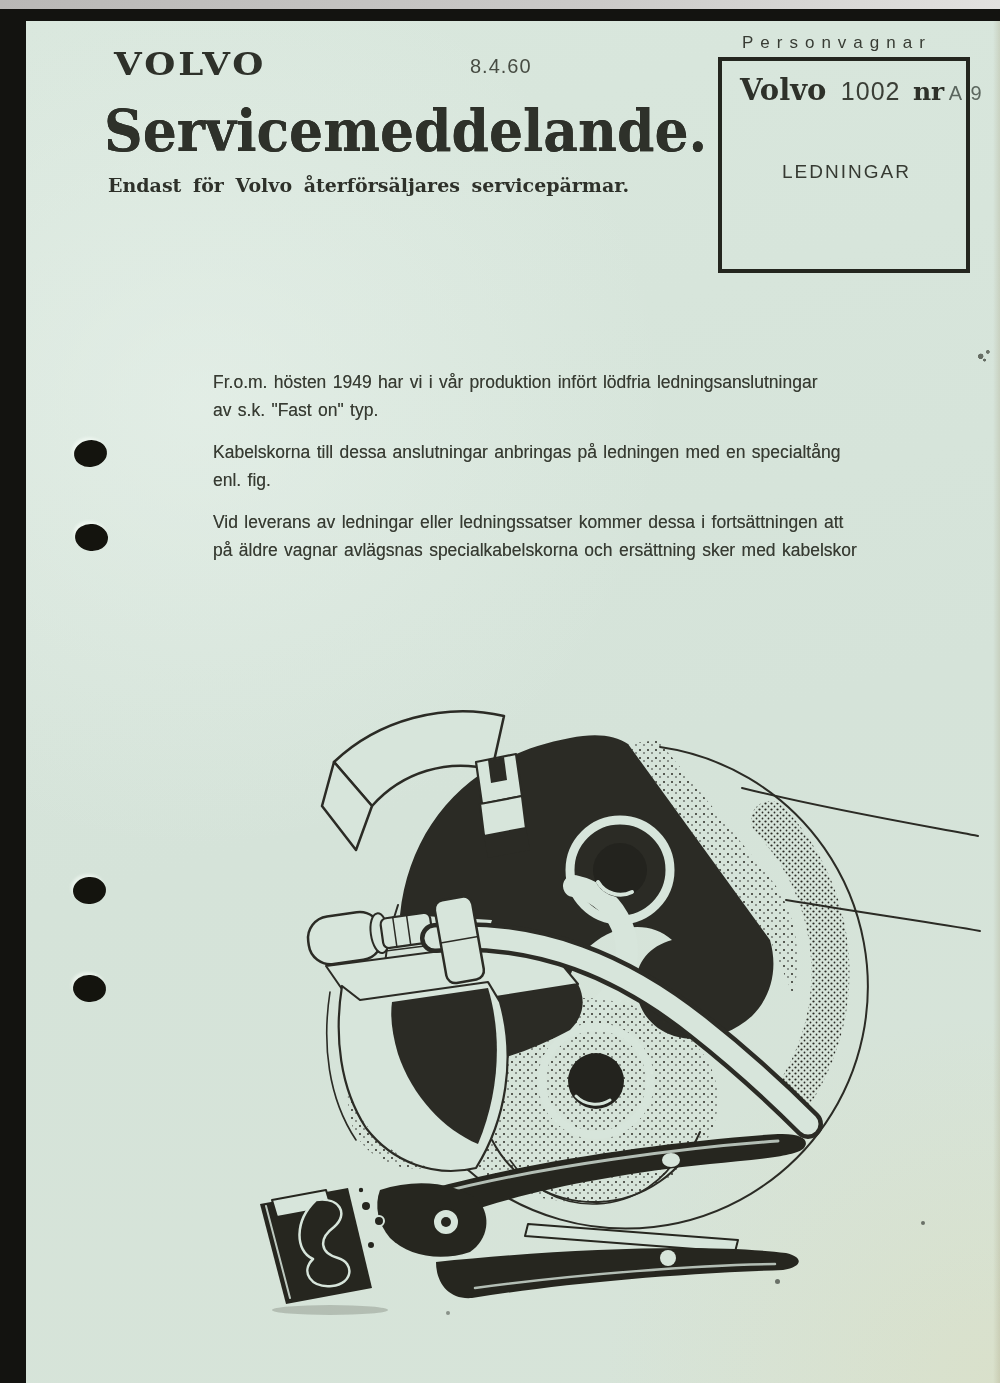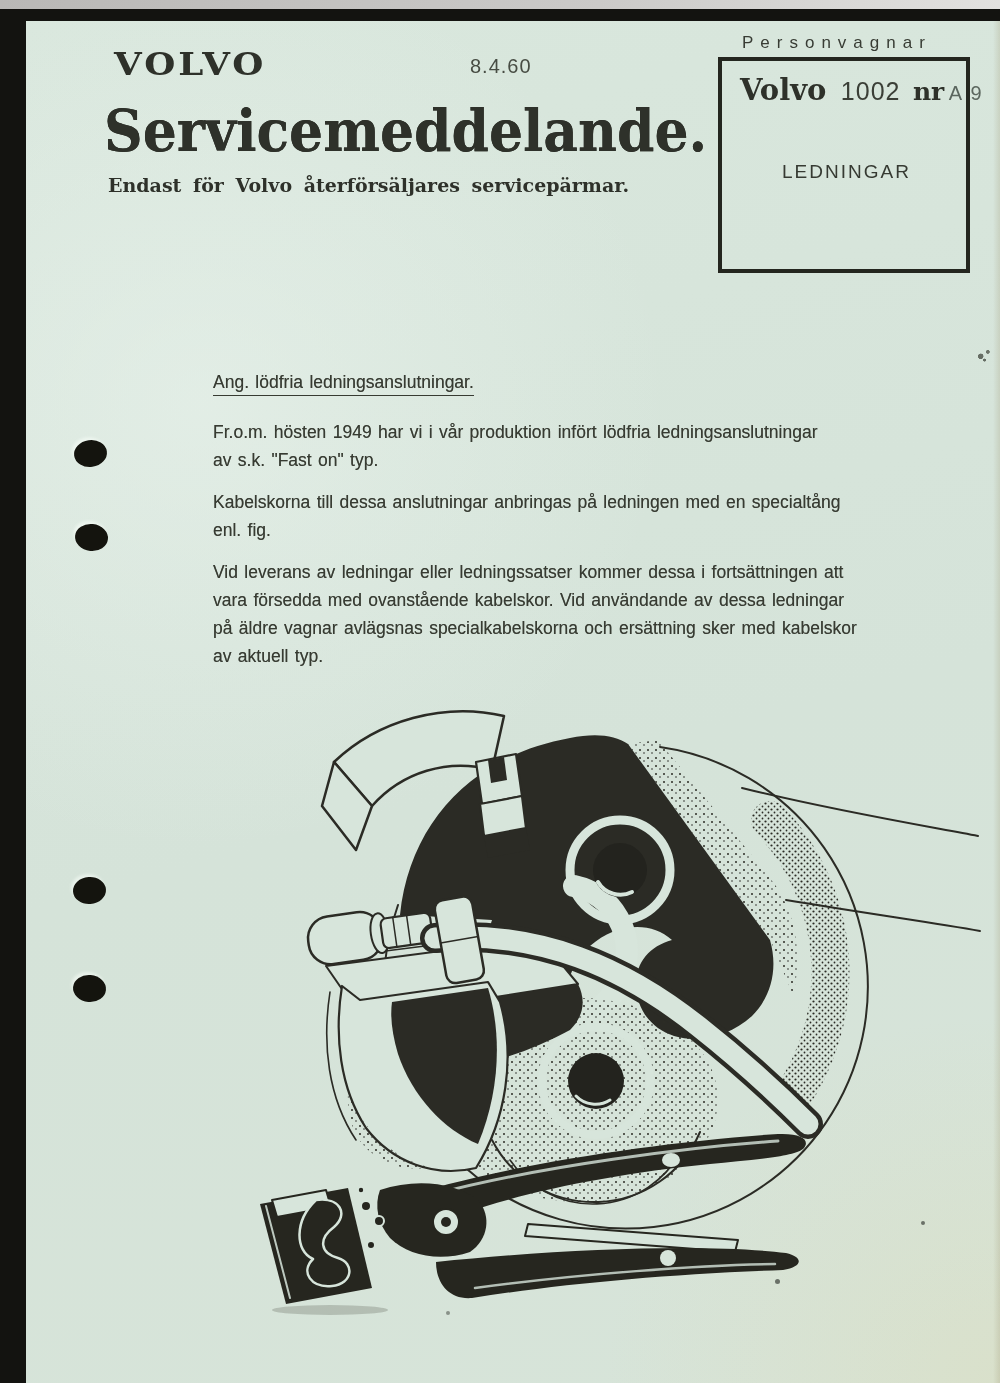--- a/index.html
+++ b/index.html
@@ -91,34 +91,31 @@
       <div class="group-line">
         <span class="g-label">Volvo</span>
         <span class="g-num">1002</span>
         <span class="nr-label">nr</span>
         <span class="nr-val">A 9</span>
       </div>
       <div class="section">LEDNINGAR</div>
     </div>
 
     <div class="bodytext">
-      <div class="b-heading"><span class="u">Ang. lödfria ledningsanslutningar.</span></div>
       <p class="para">
         <span class="line">Fr.o.m. hösten 1949 har vi i vår produktion infört lödfria ledningsanslutningar</span>
         <span class="line">av s.k. "Fast on" typ.</span>
       </p>
       <p class="para">
         <span class="line">Kabelskorna till dessa anslutningar anbringas på ledningen med en specialtång</span>
         <span class="line">enl. fig.</span>
       </p>
       <p class="para">
         <span class="line">Vid leverans av ledningar eller ledningssatser kommer dessa i fortsättningen att</span>
-        <span class="line">vara försedda med ovanstående kabelskor. Vid användande av dessa ledningar</span>
         <span class="line">på äldre vagnar avlägsnas specialkabelskorna och ersättning sker med kabelskor</span>
-        <span class="line">av aktuell typ.</span>
       </p>
     </div>
 
     <div class="figure">
       <svg viewBox="0 0 760 640" width="760" height="640" xmlns="http://www.w3.org/2000/svg">
         <defs>
           <pattern id="stip" width="6" height="6" patternUnits="userSpaceOnUse">
             <circle cx="1.5" cy="1.5" r="1.1" fill="#2b2b25"></circle>
             <circle cx="4.5" cy="4.5" r="0.9" fill="#2b2b25"></circle>
           </pattern>

